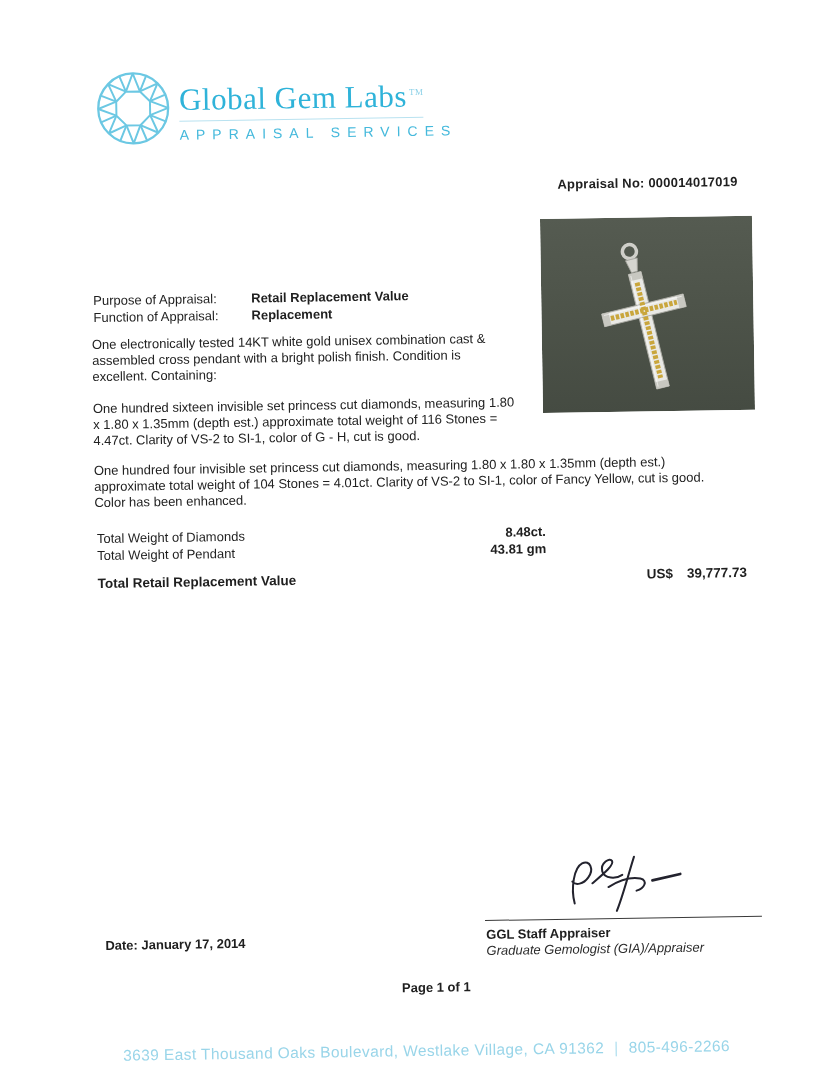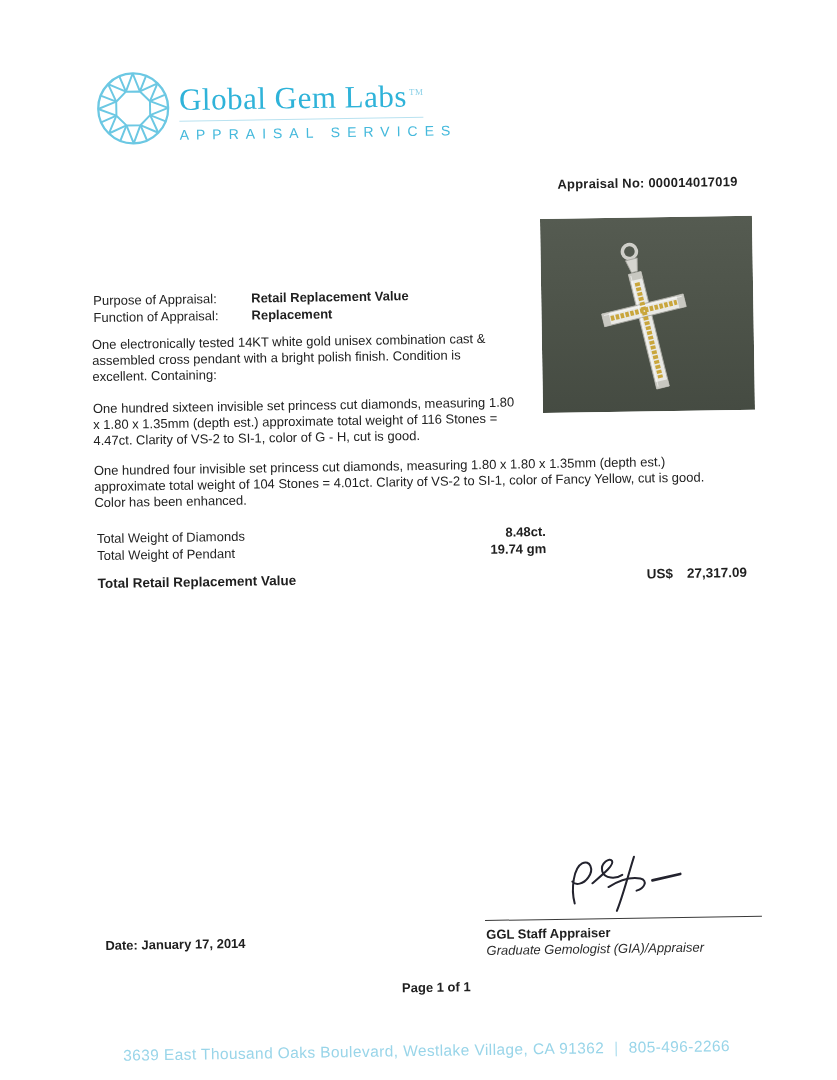--- a/index.html
+++ b/index.html
@@ -131,28 +131,28 @@
     <p class="para p2">One hundred sixteen invisible set princess cut diamonds, measuring 1.80 x 1.80 x 1.35mm (depth est.) approximate total weight of 116 Stones = 4.47ct.  Clarity of VS-2 to SI-1, color of G - H, cut is good.</p>
     <p class="para p3">One hundred four invisible set princess cut diamonds, measuring 1.80 x 1.80 x 1.35mm (depth est.) approximate total weight of 104 Stones = 4.01ct.  Clarity of VS-2 to SI-1, color of Fancy Yellow, cut is good.  Color has been enhanced.</p>
 
     <div class="totals">
       <div class="trow">
         <span class="tlabel">Total Weight of Diamonds</span>
         <span class="tval">8.48ct.</span>
       </div>
       <div class="trow">
         <span class="tlabel">Total Weight of Pendant</span>
-        <span class="tval">19.74 gm</span>
+        <span class="tval">43.81 gm</span>
       </div>
     </div>
 
     <div class="grand-label">Total Retail Replacement Value</div>
     <div class="grand-value">
       <span>US$</span>
-      <span>27,317.09</span>
+      <span>39,777.73</span>
     </div>
 
     <div class="sig-block">
       <svg class="sig-svg" viewBox="0 0 134 62">
         <g fill="none" stroke="#23232e" stroke-width="2" stroke-linecap="round">
           <path d="M18 50 C14 34 18 14 26 10 C34 6 38 16 32 24 C27 31 19 32 16 28"></path>
           <path d="M36 30 C48 20 58 12 56 8 C54 4 44 10 46 18 C48 26 60 26 66 22"></path>
           <path d="M78 4 C72 22 66 44 60 58"></path>
           <path d="M52 34 C62 28 74 24 84 26 C92 28 88 36 80 38"></path>
           <path d="M96 28 L124 22" stroke-width="2.6"></path>

